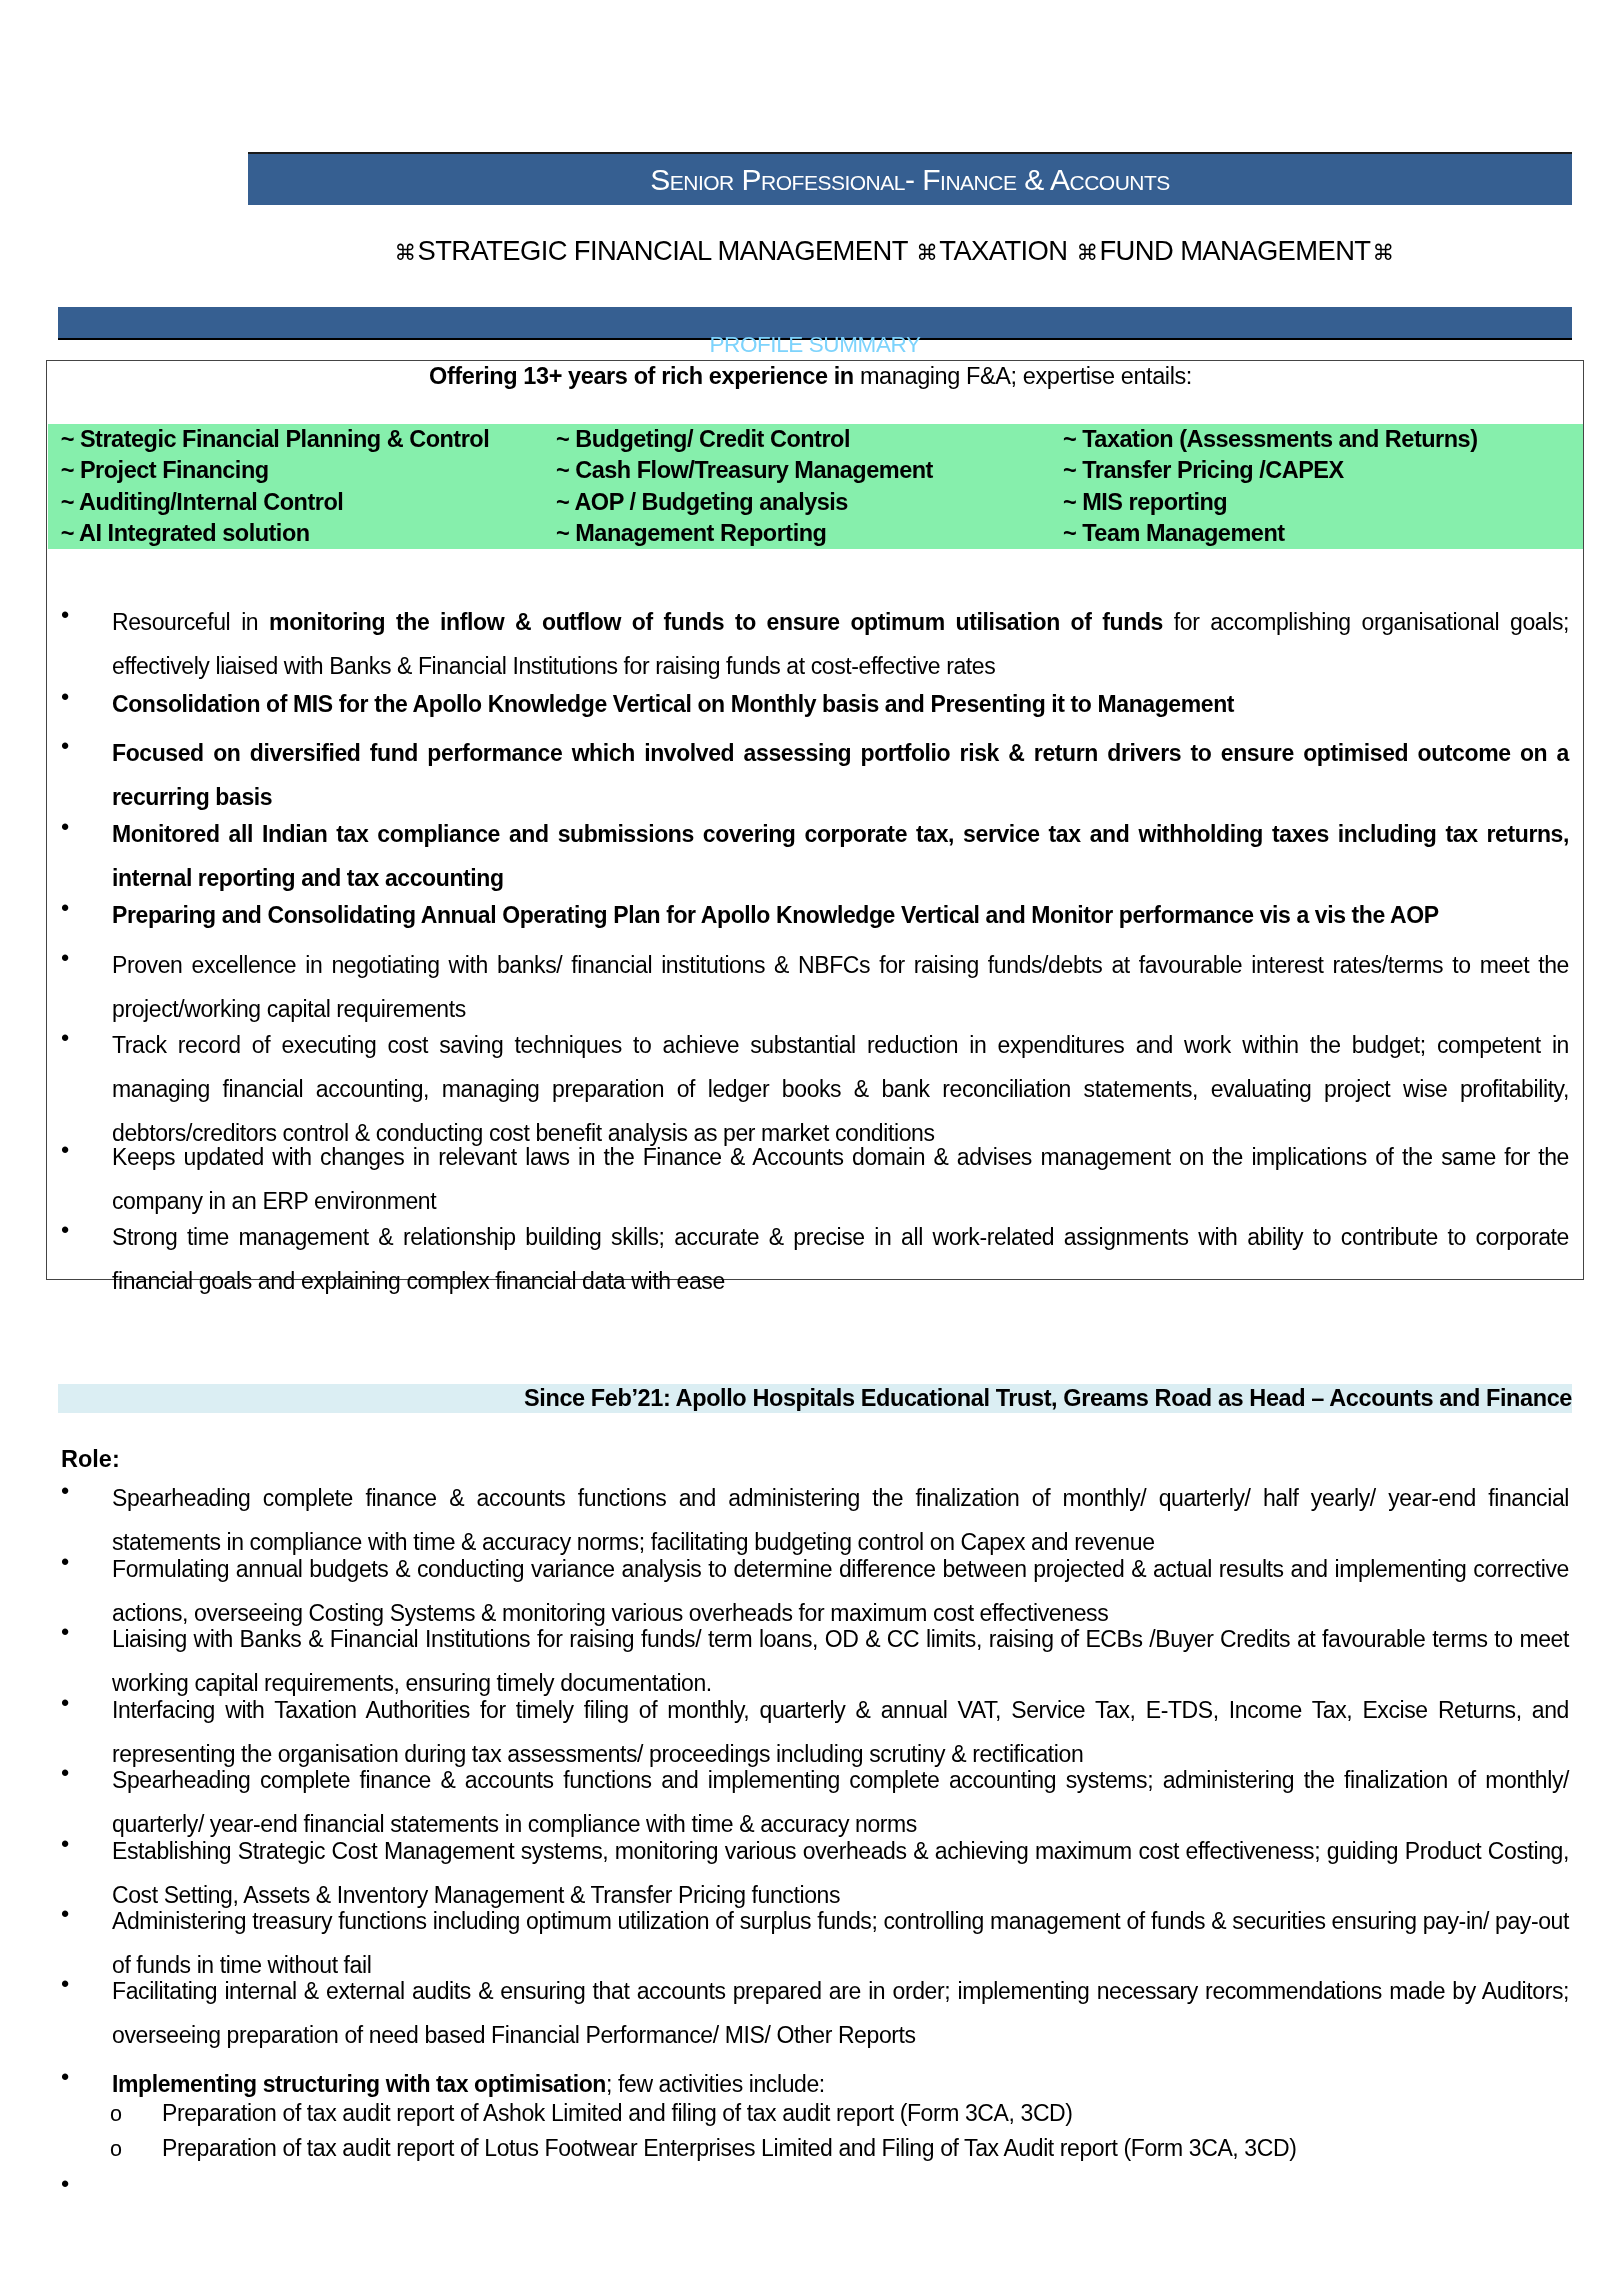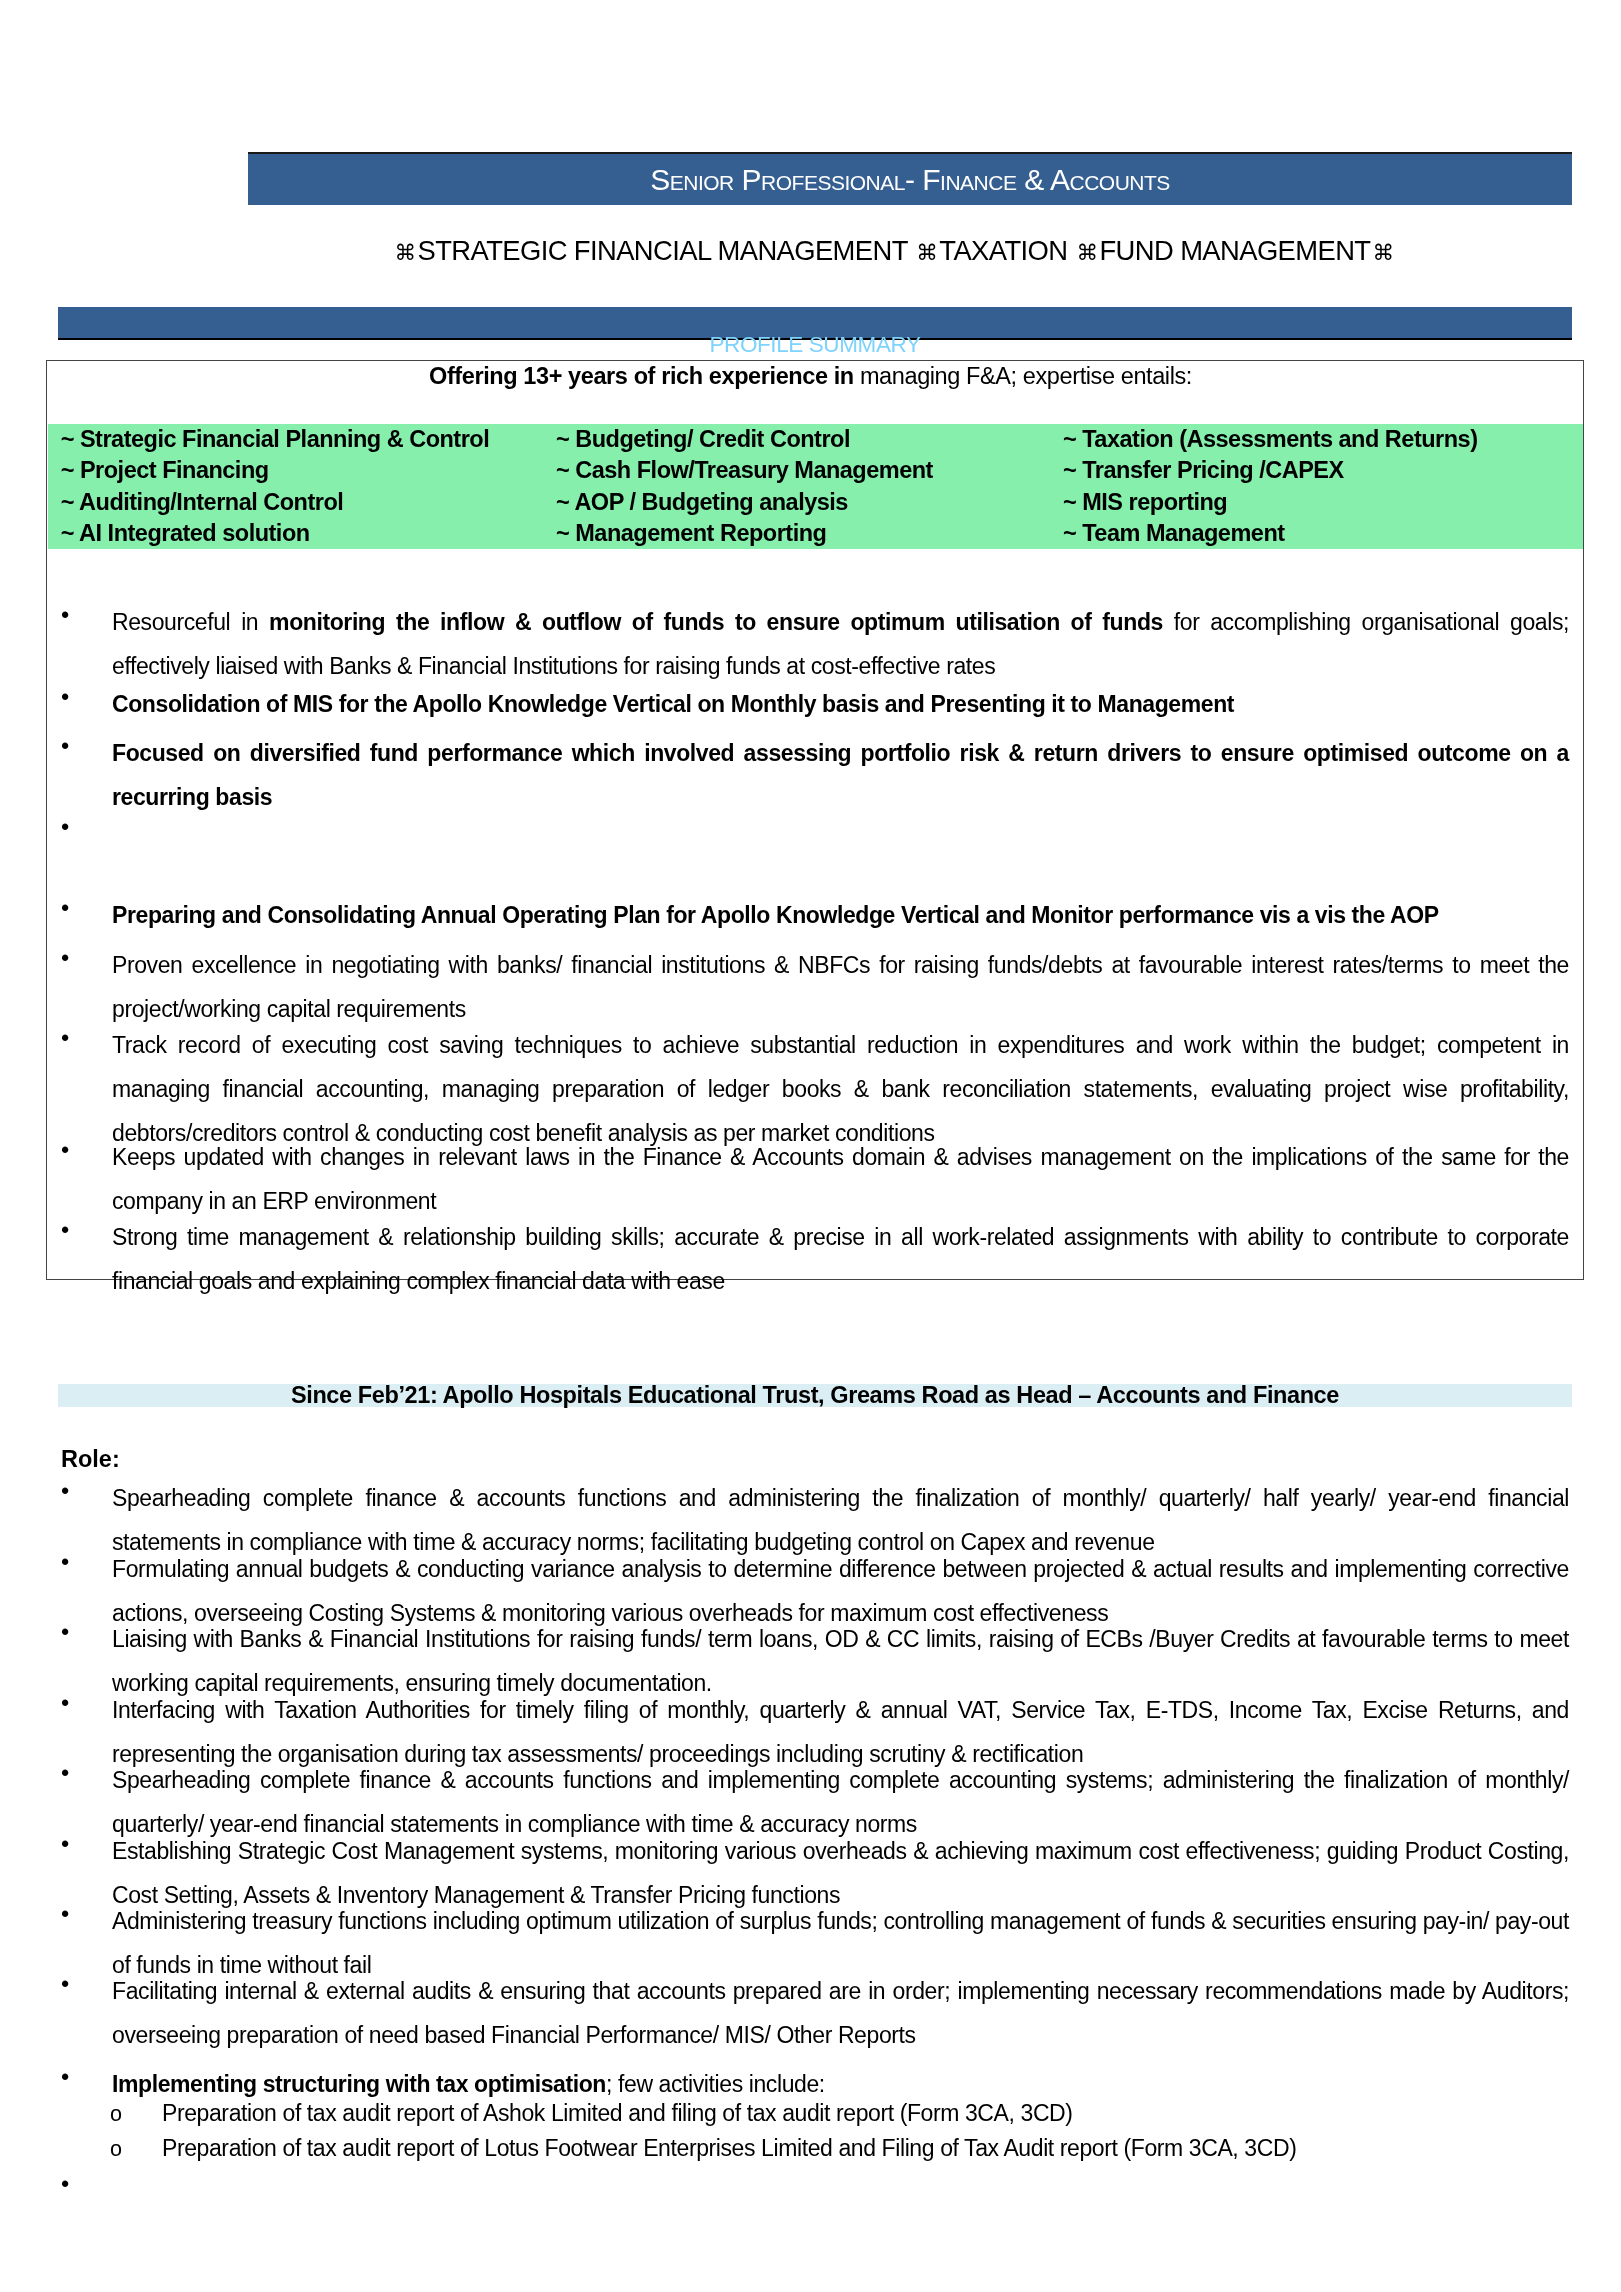--- a/index.html
+++ b/index.html
@@ -31,22 +31,22 @@
 
   .skills { position: absolute; left: 48px; top: 424px; width: 1535px; height: 125px; background: #86efac; }
   .skill { position: absolute; font-size: 23.5px; letter-spacing: -0.5px; white-space: nowrap; font-weight: bold; }
 
   .bul { position: absolute; left: 61px; font-size: 23.5px; line-height: 31px; }
   .btxt { position: absolute; left: 112px; width: 1457px; font-size: 23px; line-height: 44px;
           letter-spacing: -0.4px; text-align: justify; }
   .btxt.bold { font-weight: bold; }
   .btxt .b { font-weight: bold; }
 
-  .job-bar { position: absolute; left: 58px; top: 1384px; width: 1514px; height: 23px; background: #dbeef3;
-             display: flex; align-items: center; justify-content: center; }
+  .job-bar { position: absolute; left: 58px; top: 1384px; width: 1514px; height: 29px; background: #dbeef3;
+             display: flex; align-items: center; justify-content: flex-end; }
   .job-bar span { font-size: 23.5px; font-weight: bold; letter-spacing: -0.4px; }
 
   .role-label { position: absolute; left: 61px; top: 1446px; font-size: 23.5px; font-weight: bold; }
 
   .sub-bul { position: absolute; left: 110px; font-size: 21.6px; line-height: 31px; }
   .sub-txt { position: absolute; left: 162px; width: 1402px; font-size: 23px; line-height: 31px; letter-spacing: -0.4px; }
 </style>
 </head>
 <body>
 
@@ -92,20 +92,21 @@
     <span>Resourceful in </span><span class="b">monitoring the inflow &amp; outflow of funds to ensure optimum utilisation of funds</span><span> for accomplishing organisational goals; effectively liaised with Banks &amp; Financial Institutions for raising funds at cost-effective rates</span>
   </div>
 
   <span class="bul" style="top:682px;">•</span>
   <div class="btxt bold" style="top:682px;">Consolidation of MIS for the Apollo Knowledge Vertical on Monthly basis and Presenting it to Management</div>
 
   <span class="bul" style="top:731px;">•</span>
   <div class="btxt bold" style="top:731px;">Focused on diversified fund performance which involved assessing portfolio risk &amp; return drivers to ensure optimised outcome on a recurring basis</div>
 
   <span class="bul" style="top:812px;">•</span>
+  <div class="btxt bold" style="top:812px;">Monitored all Indian tax compliance and submissions covering corporate tax, service tax and withholding taxes including tax returns, internal reporting and tax accounting</div>
 
   <span class="bul" style="top:893px;">•</span>
   <div class="btxt bold" style="top:893px;">Preparing and Consolidating Annual Operating Plan for Apollo Knowledge Vertical and Monitor performance vis a vis the AOP</div>
 
   <span class="bul" style="top:943px;">•</span>
   <div class="btxt" style="top:943px;">Proven excellence in negotiating with banks/ financial institutions &amp; NBFCs for raising funds/debts at favourable interest rates/terms to meet the project/working capital requirements</div>
 
   <span class="bul" style="top:1023px;">•</span>
   <div class="btxt" style="top:1023px;">Track record of executing cost saving techniques to achieve substantial reduction in expenditures and work within the budget; competent in managing financial accounting, managing preparation of ledger books &amp; bank reconciliation statements, evaluating project wise profitability, debtors/creditors control &amp; conducting cost benefit analysis as per market conditions</div>
 

